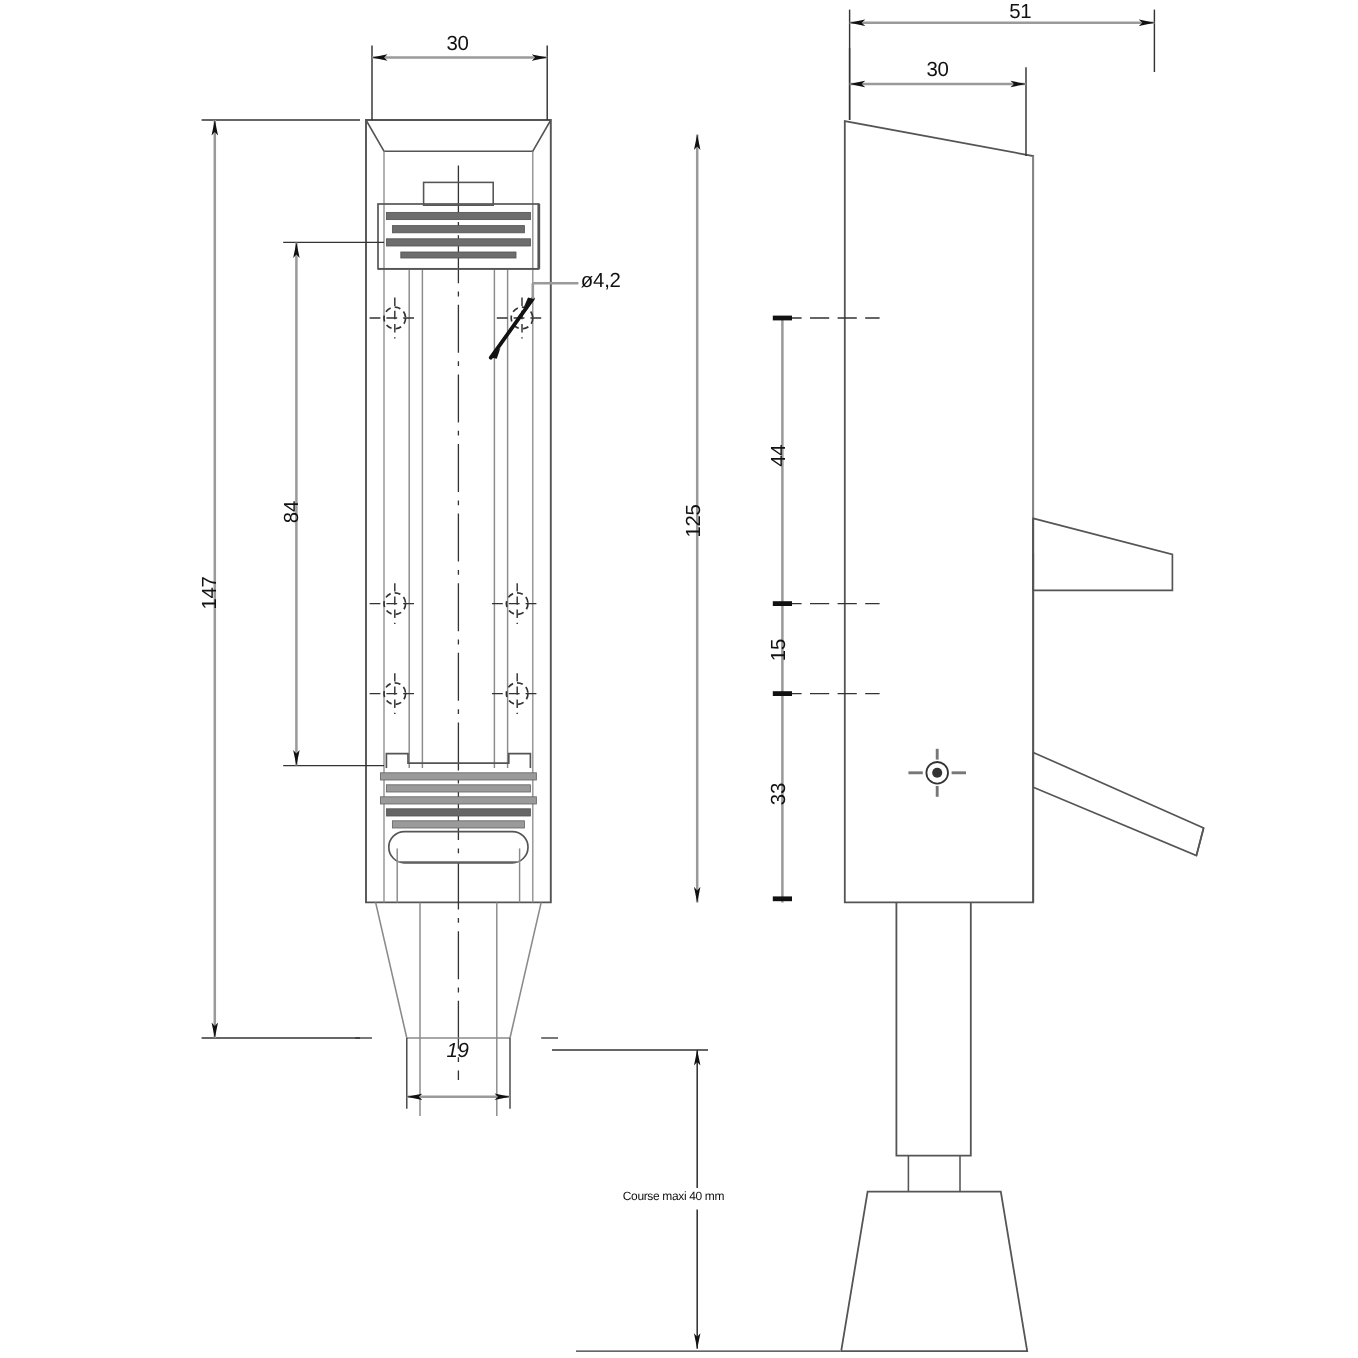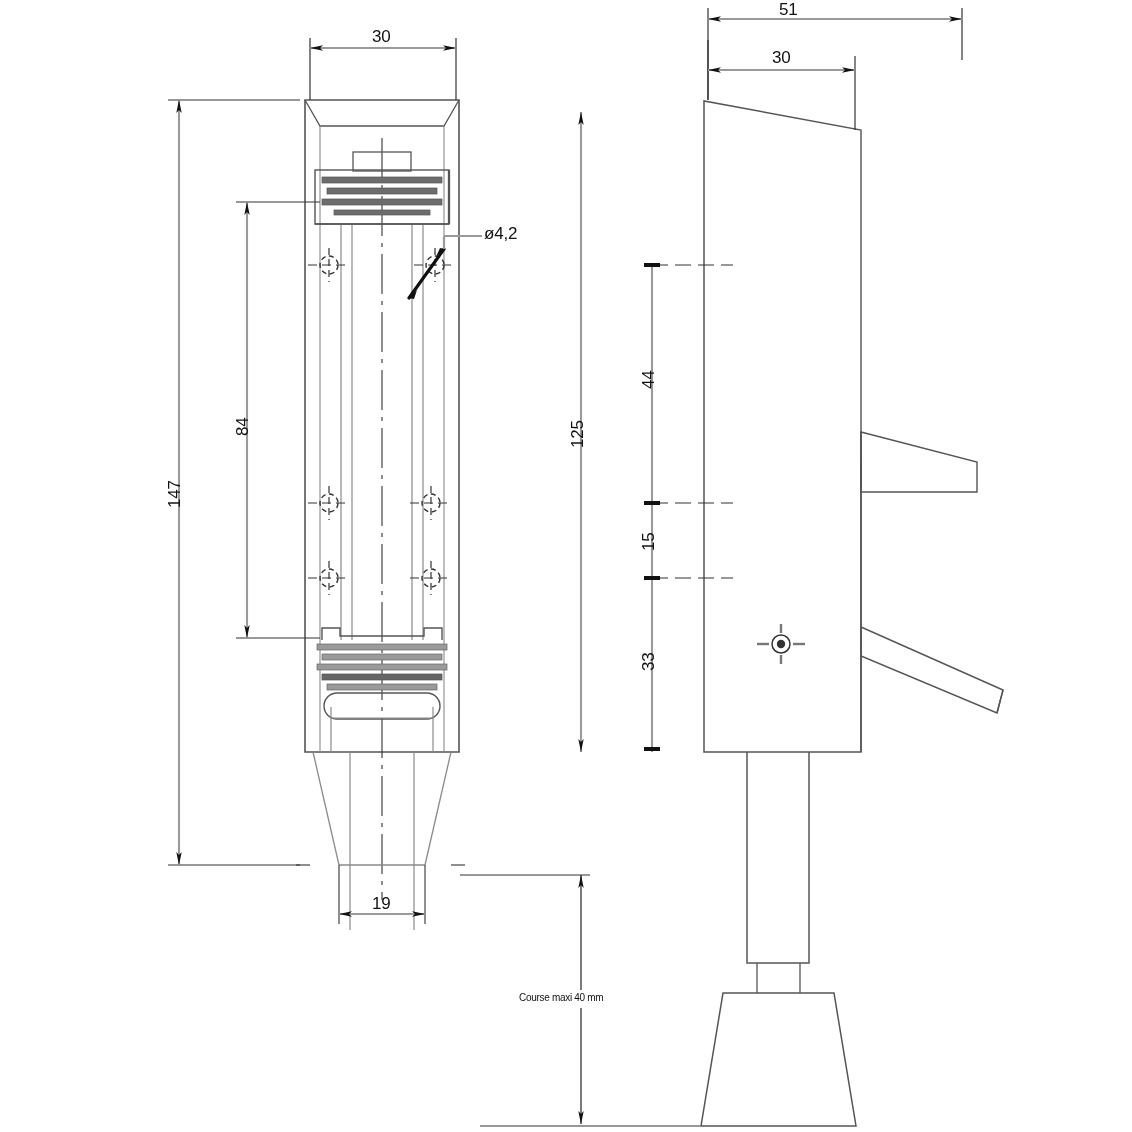--- a/index.html
+++ b/index.html
@@ -239,25 +239,25 @@
       </g>
     </g>
   </svg>
 
   <div class="dim-label" style="left:372px; top:27px;">30</div>
 
   <div class="dim-label rot" style="left:165px; top:508px;">147</div>
 
   <div class="dim-label rot" style="left:233px; top:436px;">84</div>
 
-  <div class="dim-label" style="left:372px; top:894px;">19</div>
+  <div class="dim-label" style="left:372px; top:866px;font-style:italic;">19</div>
 
   <div class="dim-label" style="left:484px; top:224px;text-align:center;">ø4,2</div>
 
-  <div class="dim-label" style="left:779px; top:0px;">51</div>
+  <div class="dim-label" style="left:841px; top:0px;">51</div>
 
   <div class="dim-label" style="left:772px; top:48px;">30</div>
 
   <div class="dim-label rot" style="left:568px; top:448px;">125</div>
 
   <div class="dim-label rot" style="left:639px; top:389px;">44</div>
 
   <div class="dim-label rot" style="left:639px; top:551px;">15</div>
 
   <div class="dim-label rot" style="left:639px; top:671px;">33</div>

